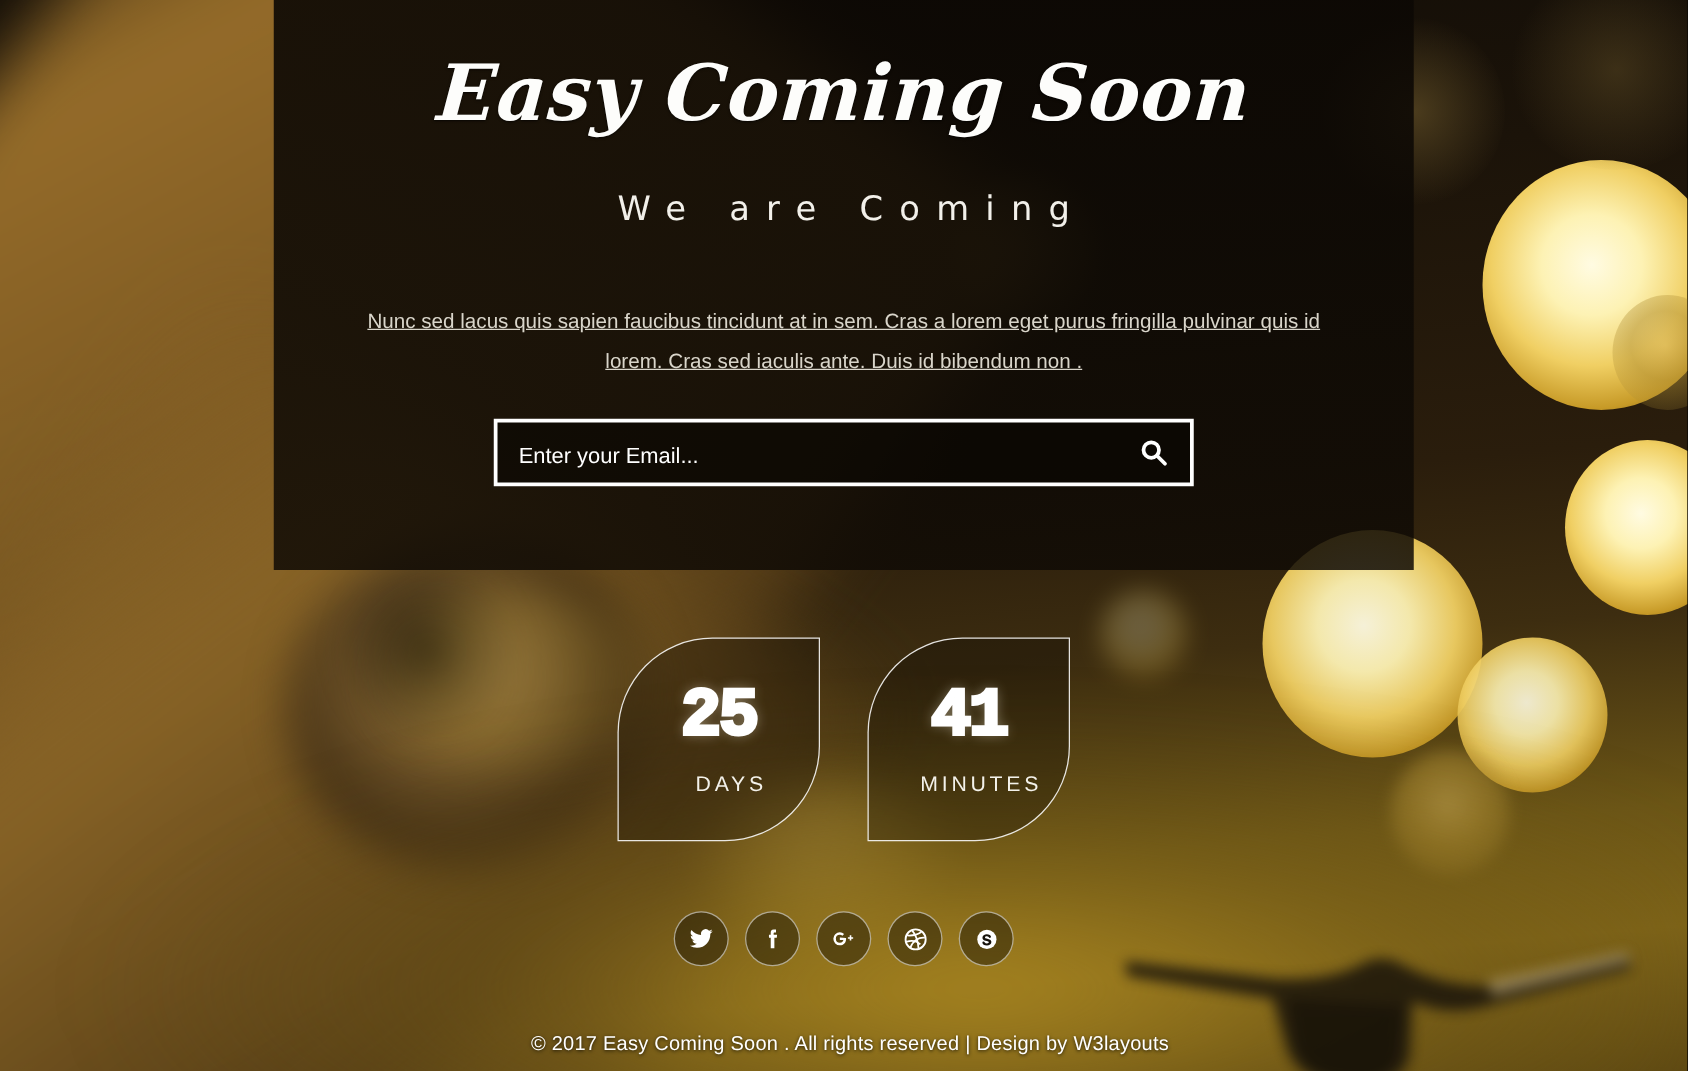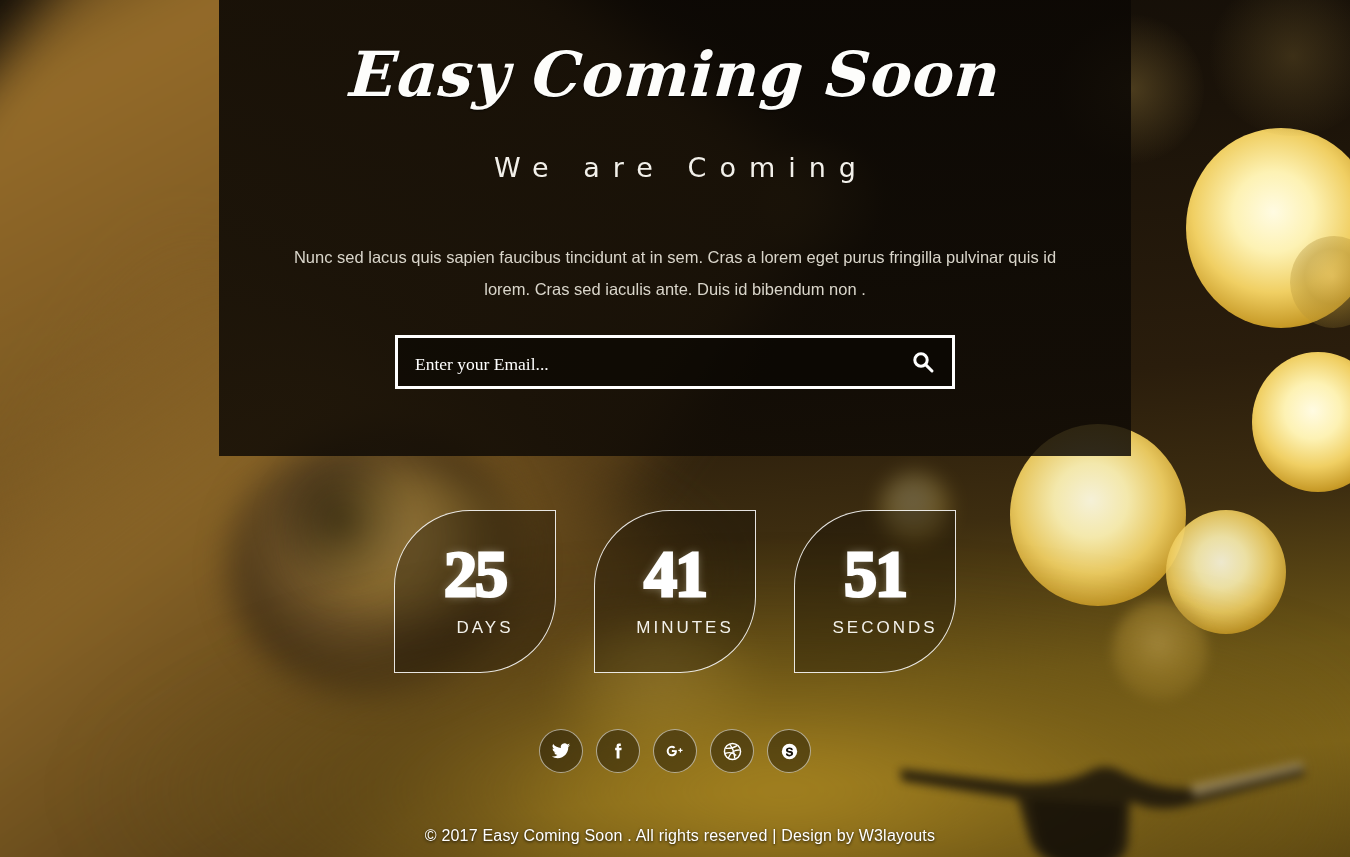--- a/index.html
+++ b/index.html
@@ -60,49 +60,49 @@
     text-shadow:0 1px 2px rgba(0,0,0,.7);
     transform:skewX(-4deg);
   }
   .subtitle{
     margin:46px 0 12px 0;font-size:27px;color:#f2f0ea;font-weight:400;
     letter-spacing:13px;text-indent:13px;
     font-family:"DejaVu Sans","Liberation Sans",sans-serif;
   }
   .desc{
     margin:46px 0 0 0;width:770px;text-align:center;
-    font-size:16.5px;line-height:32px;color:#d9d5ca;font-weight:400;
+    font-size:16.5px;line-height:32px;color:#d9d5ca;font-weight:400;text-decoration:underline;
   }
 
   
   .formwrap{margin-top:30px;width:560px;height:54px;
             border:3px solid #ffffff;background:rgba(8,5,2,.55);
             display:flex;align-items:center;box-sizing:border-box;}
   .email-input{
     flex:1;height:100%;background:transparent;border:0;outline:none;
     padding:4px 0 0 17px;color:#ffffff;font-size:17.5px;
-    font-family:Liberation Serif, serif;
+    font-family:Liberation Sans, sans-serif;
   }
   .email-input::placeholder{color:#ffffff;opacity:1;}
   .search-btn{width:58px;height:100%;background:transparent;border:0;
               display:flex;align-items:center;justify-content:center;cursor:pointer;padding:0;}
 
   
   .countdown{position:absolute;left:0;right:0;top:510px;height:163px;
              display:flex;justify-content:center;gap:38px;}
   .cd-box{
     width:162px;height:163px;box-sizing:border-box;
     border:1.5px solid rgba(255,255,255,.88);
     border-radius:76px 0 76px 0;
     display:flex;flex-direction:column;align-items:center;justify-content:center;
     background:rgba(10,7,3,.30);
   }
   .cd-num{
-    font-family:Liberation Serif, serif;
-    font-weight:700;font-size:66px;line-height:56px;color:#ffffff;
+    font-family:Liberation Mono, monospace;
+    font-weight:700;font-size:54px;line-height:56px;color:#ffffff;
     letter-spacing:-2px;
     -webkit-text-stroke:3px #ffffff;
     text-shadow:0 0 10px rgba(255,250,230,.45);
   }
   .cd-label{margin-top:16px;font-size:17px;color:#f3f1ea;letter-spacing:3px;font-weight:400;margin-left:20px;}
 
   
   .social{position:absolute;left:0;right:0;top:729px;height:42px;
           display:flex;justify-content:center;gap:13px;}
   .sbtn{width:42px;height:42px;border-radius:50%;
@@ -178,24 +178,20 @@
       <div class="cd-num">25</div>
       <div class="cd-label">DAYS</div>
     </div>
 
 
     <div class="cd-box">
       <div class="cd-num">41</div>
       <div class="cd-label">MINUTES</div>
     </div>
 
-    <div class="cd-box">
-      <div class="cd-num">51</div>
-      <div class="cd-label">SECONDS</div>
-    </div>
   </div>
 
   <div class="social">
 
     <a class="sbtn" href="#">
       <svg width="20" height="20" viewBox="0 0 24 24">
         <path fill="#ffffff" d="M23 4.9a8.9 8.9 0 0 1-2.6.73 4.5 4.5 0 0 0 1.98-2.5 9 9 0 0 1-2.86 1.1 4.5 4.5 0 0 0-7.67 4.1A12.8 12.8 0 0 1 2.6 3.6a4.5 4.5 0 0 0 1.4 6.02 4.4 4.4 0 0 1-2.04-.57v.06a4.5 4.5 0 0 0 3.6 4.42 4.5 4.5 0 0 1-2.03.08 4.5 4.5 0 0 0 4.2 3.13A9 9 0 0 1 1 18.6a12.7 12.7 0 0 0 6.9 2.03c8.3 0 12.8-6.87 12.8-12.82l-.01-.58A9.1 9.1 0 0 0 23 4.9z"></path>
       </svg>
     </a>
 

